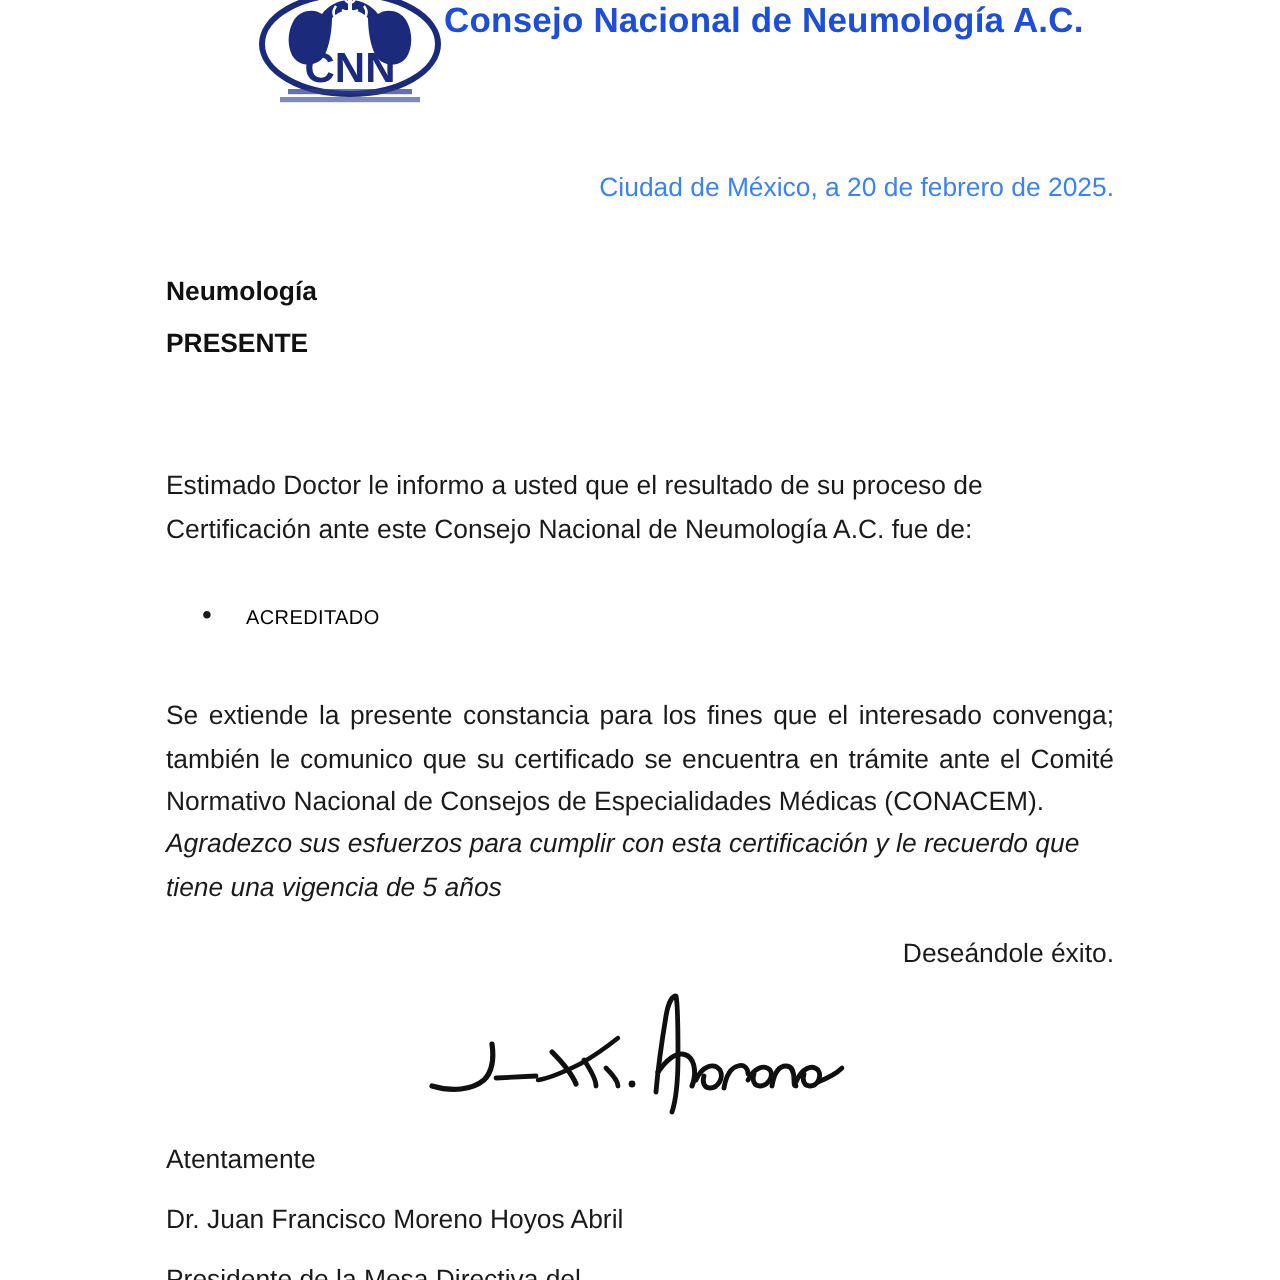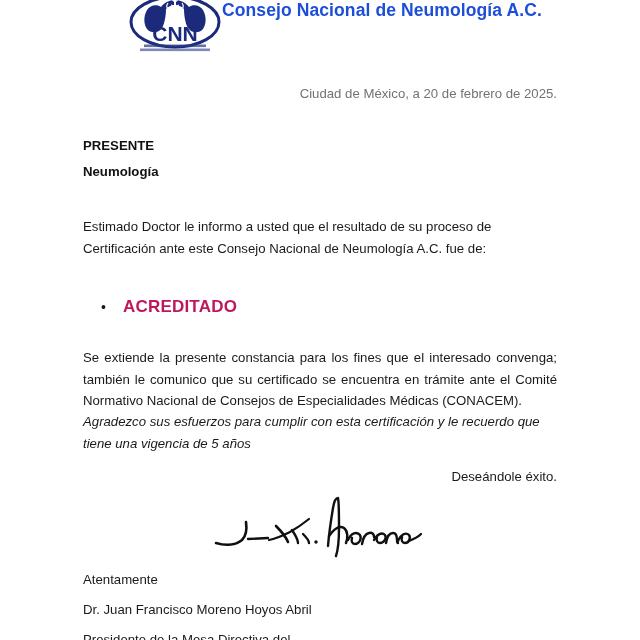--- a/index.html
+++ b/index.html
@@ -52,21 +52,21 @@
   }
 
   
   .date-line {
     position: absolute;
     left: 83px;
     top: 86px;
     width: 474px;
     text-align: right;
     font-size: 13.2px;
-    color: #737373;
+    color: #3b82f6;
   }
 
   
   .addressee {
     position: absolute;
     left: 83px;
     top: 133px;
     width: 474px;
   }
   .addressee div {
@@ -78,21 +78,21 @@
 
   
   .para {
     position: absolute;
     left: 83px;
     width: 474px;
     font-size: 13.2px;
     line-height: 21.5px;
     color: #1a1a1a;
   }
-  .para-1 { top: 216px; }
+  .para-1 { top: 232px; }
   .para-2 { top: 347px; text-align: justify; }
   .para-3 { top: 411px; font-style: italic; }
   .para-4 { top: 466px; text-align: right; }
 
   
   .bullet-block {
     position: absolute;
     left: 83px;
     top: 297px;
     width: 474px;
@@ -103,25 +103,25 @@
   }
   .bullet-dot {
     width: 22px;
     flex: 0 0 22px;
     margin-left: 18px;
     font-size: 14px;
     line-height: 20px;
     color: #1a1a1a;
   }
   .bullet-text {
-    font-size: 17px;
-    font-weight: bold;
+    font-size: 10px;
+    font-weight: normal;
     line-height: 20px;
     letter-spacing: 0.2px;
-    color: #be185d;
+    color: #000000;
   }
 
   
   .signature {
     position: absolute;
     left: 212px;
     top: 496px;
     width: 215px;
     height: 62px;
   }
@@ -165,22 +165,22 @@
         <rect x="12" y="52.5" width="70" height="2.6" fill="#2a3a86" opacity="0.6"></rect>
       </svg>
     </div>
 
     <div class="org-title">Consejo Nacional de Neumología A.C.</div>
   </div>
 
   <div class="date-line">Ciudad de México, a 20 de febrero de 2025.</div>
 
   <div class="addressee">
+    <div>Neumología</div>
     <div>PRESENTE</div>
-    <div>Neumología</div>
   </div>
 
   <div class="para para-1">Estimado Doctor le informo a usted que el resultado de su proceso de Certificación ante este Consejo Nacional de Neumología A.C. fue de:</div>
 
   <div class="bullet-block">
     <div class="bullet-row">
       <span class="bullet-dot">•</span>
       <span class="bullet-text">ACREDITADO</span>
     </div>
   </div>

